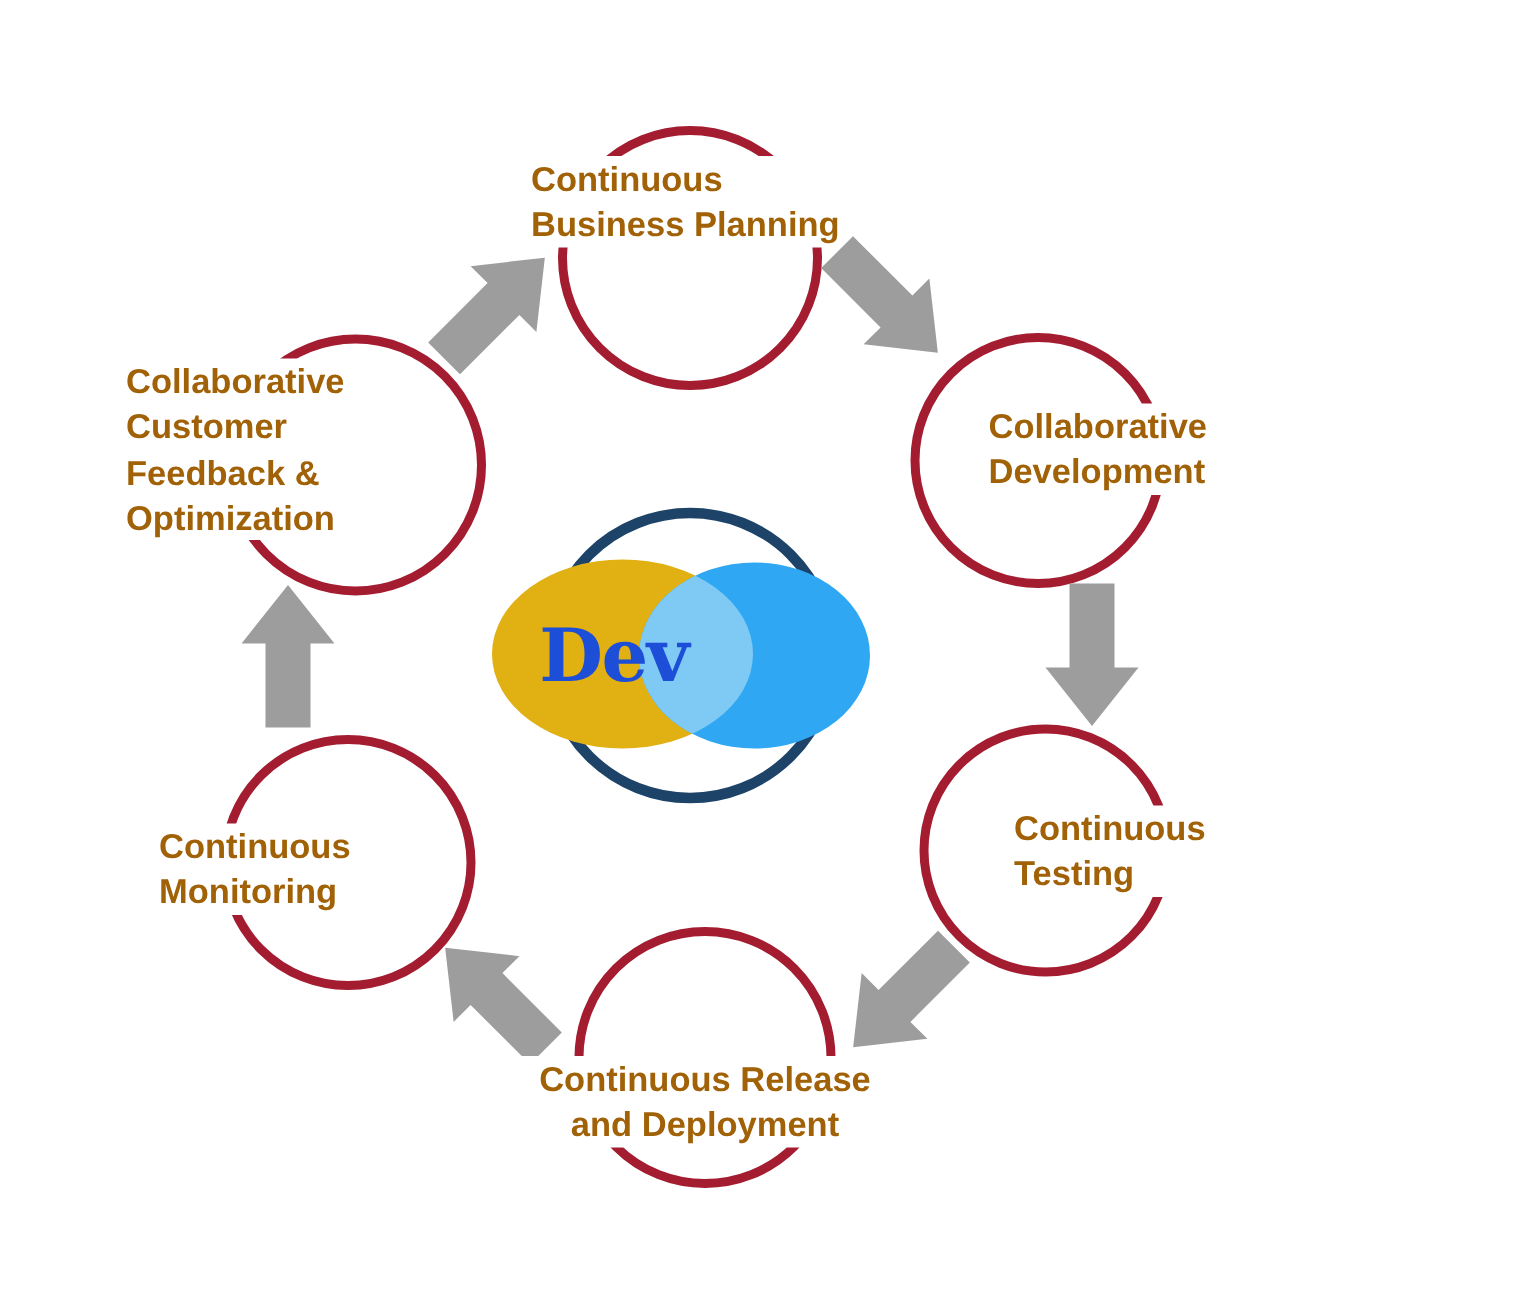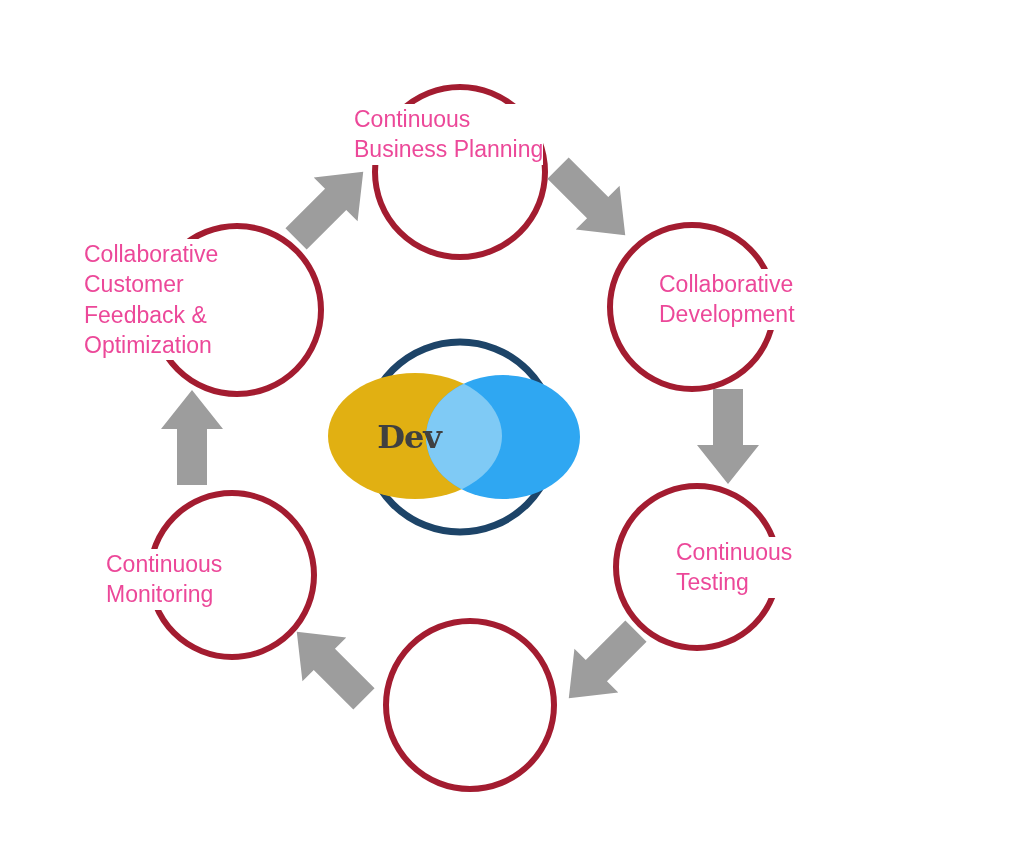--- a/index.html
+++ b/index.html
@@ -16,39 +16,39 @@
     font-family: "Liberation Sans", sans-serif;
   }
   #diagram-svg {
     position: absolute;
     left: 0;
     top: 0;
   }
   .stage-label {
     position: absolute;
     font-family: "Liberation Sans", sans-serif;
-    font-weight: 400;
+    font-weight: 700;
     font-size: 23px;
     line-height: 1.32;
-    color: #ec4899;
+    color: #a16207;
     white-space: pre-line;
     background: #ffffff;
     z-index: 5;
   }
   .stage-label.centered {
     text-align: center;
   }
   .logo-word {
     position: absolute;
     transform: translate(-50%, -50%);
     font-family: "DejaVu Serif", "Liberation Serif", serif;
     font-weight: 700;
-    font-size: 32px;
+    font-size: 49px;
     letter-spacing: -1px;
-    color: #404040;
+    color: #1d4ed8;
     z-index: 6;
   }
 </style>
 </head>
 <body>
 
 <div id="stage">
 
   <svg id="diagram-svg" width="1024" height="861" viewBox="0 0 1024 861">
     <defs>
@@ -79,20 +79,22 @@
 
   <div class="stage-label" style="left:354px; top:104px;">Continuous
 Business Planning</div>
 
   <div class="stage-label" style="left:659px; top:269px;">Collaborative
 Development</div>
 
   <div class="stage-label" style="left:676px; top:537px;">Continuous
 Testing</div>
 
+  <div class="stage-label centered" style="left:348px; top:704px; width:244px;">Continuous Release
+and Deployment</div>
 
   <div class="stage-label" style="left:106px; top:549px;">Continuous
 Monitoring</div>
 
   <div class="stage-label" style="left:84px; top:239px;">Collaborative
 Customer
 Feedback &amp;
 Optimization</div>
 
   <div class="logo-word" style="left:409px; top:437px;">Dev</div>

